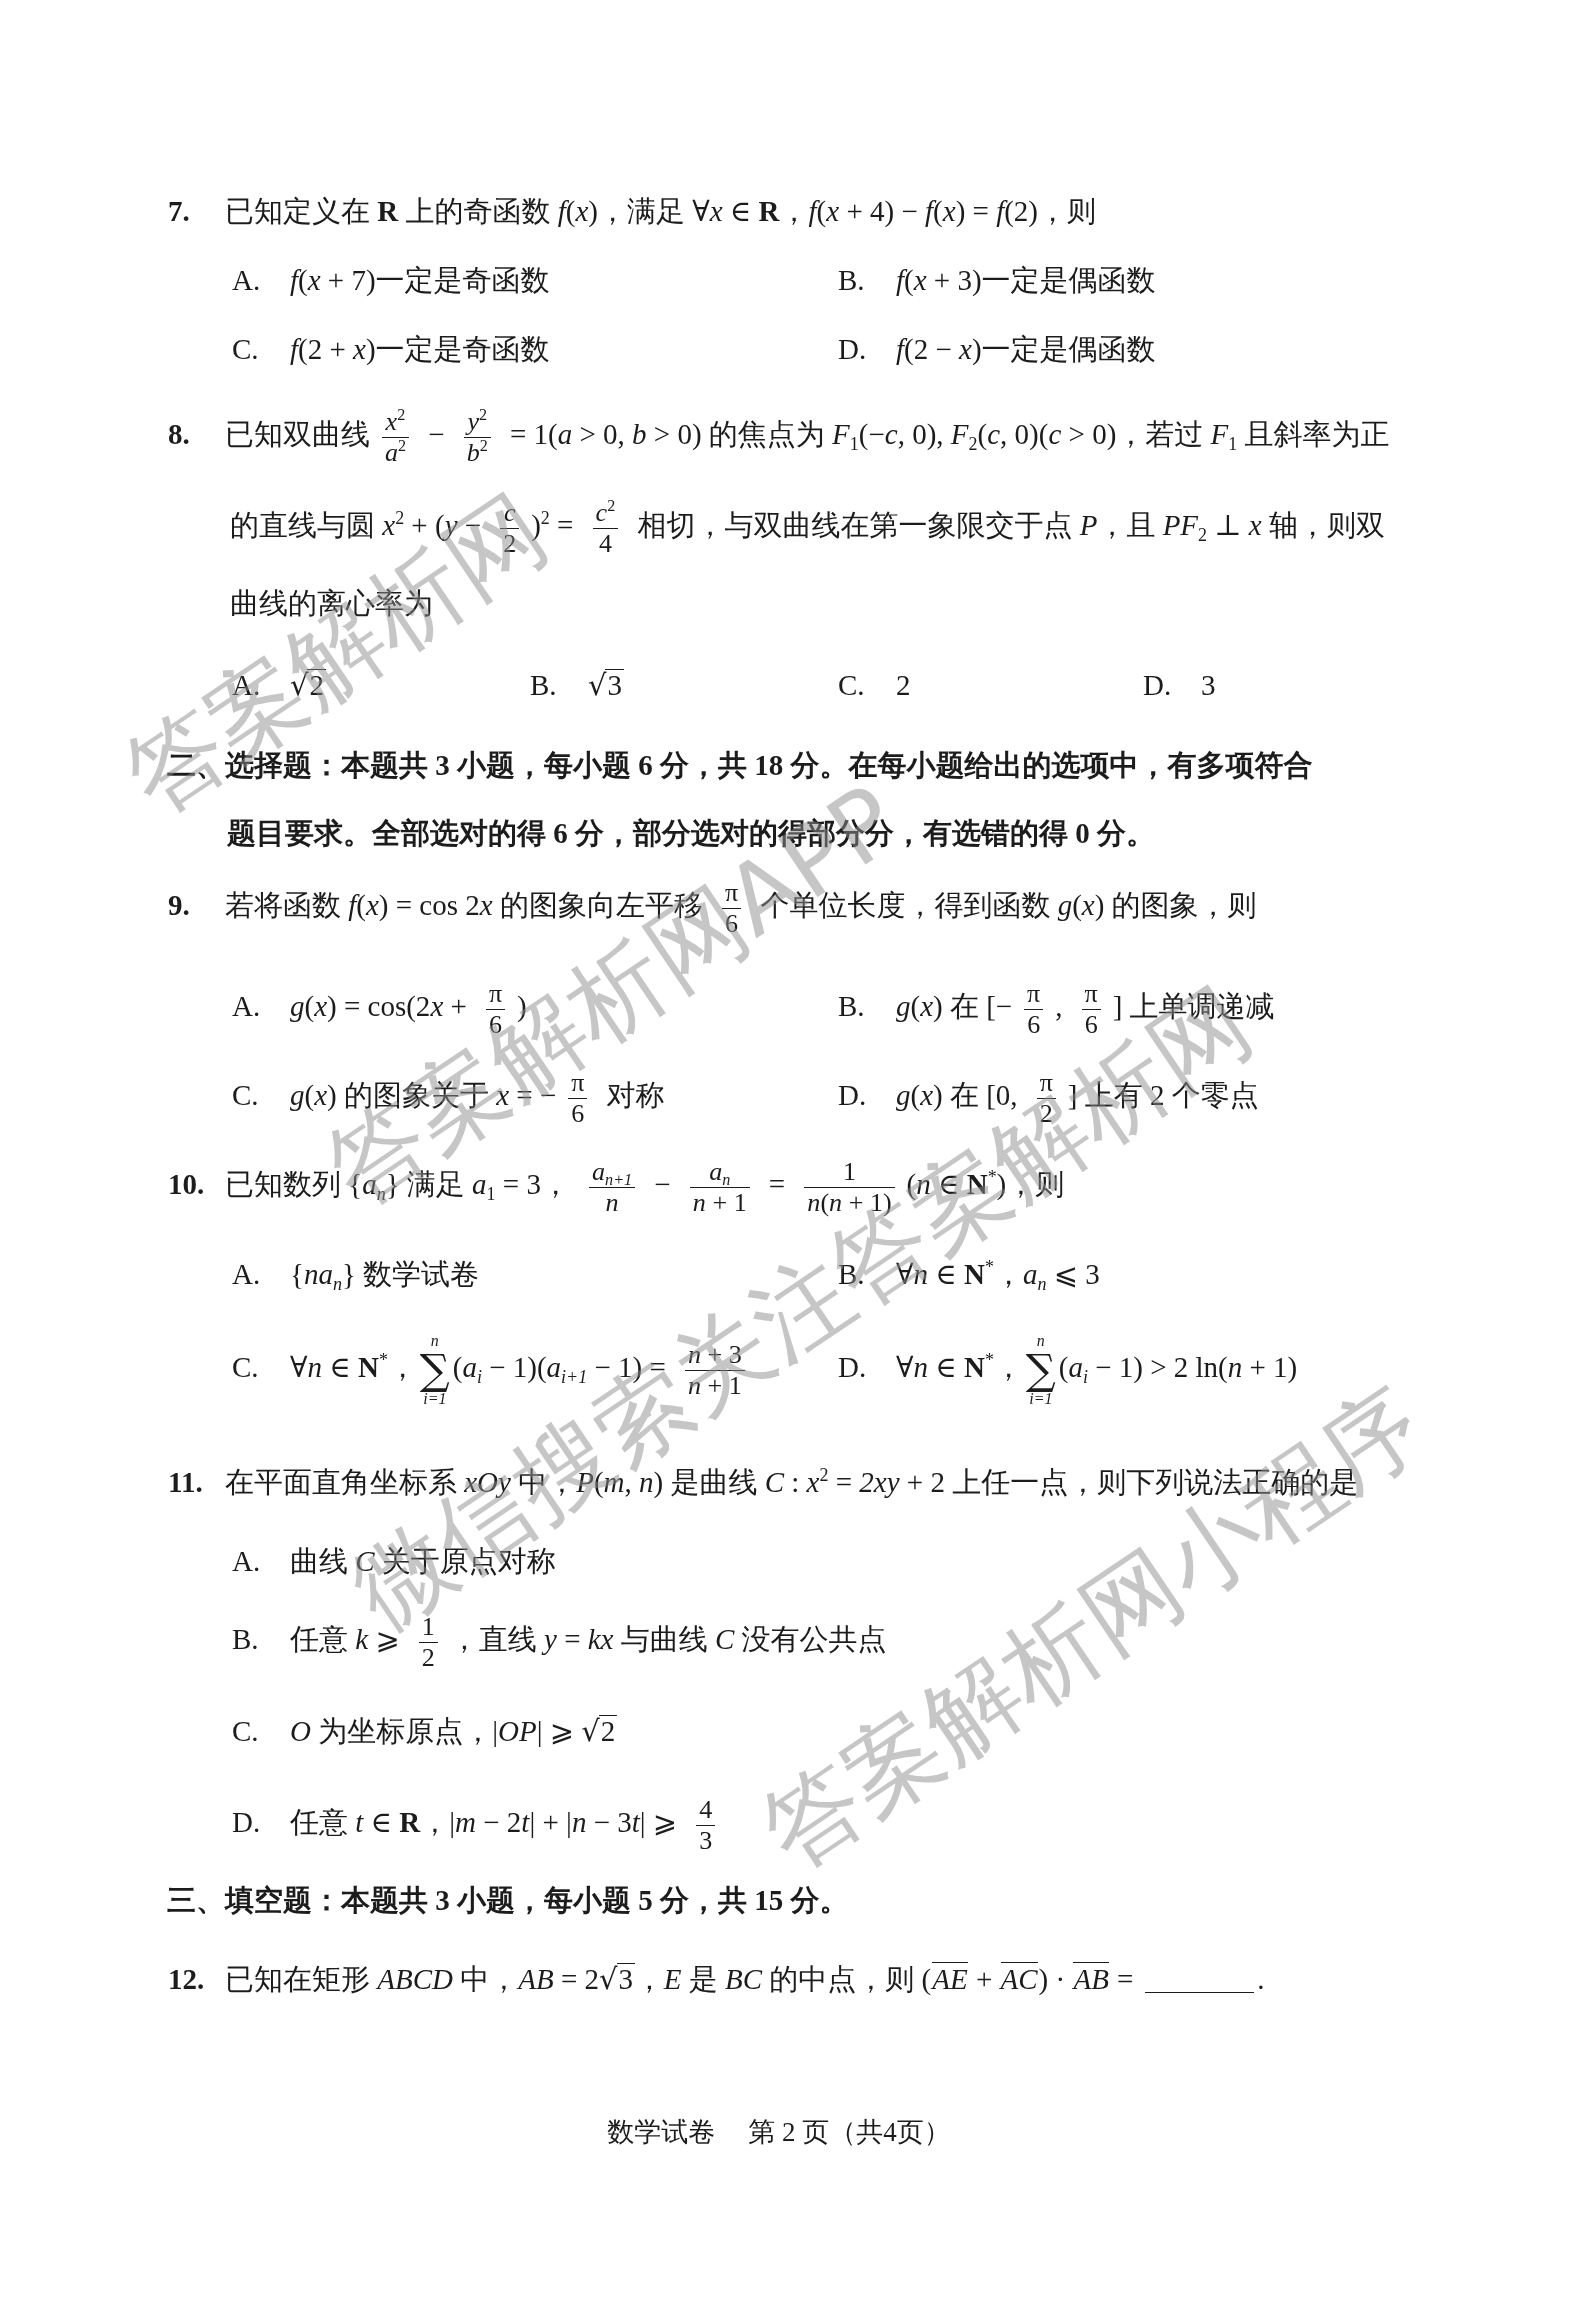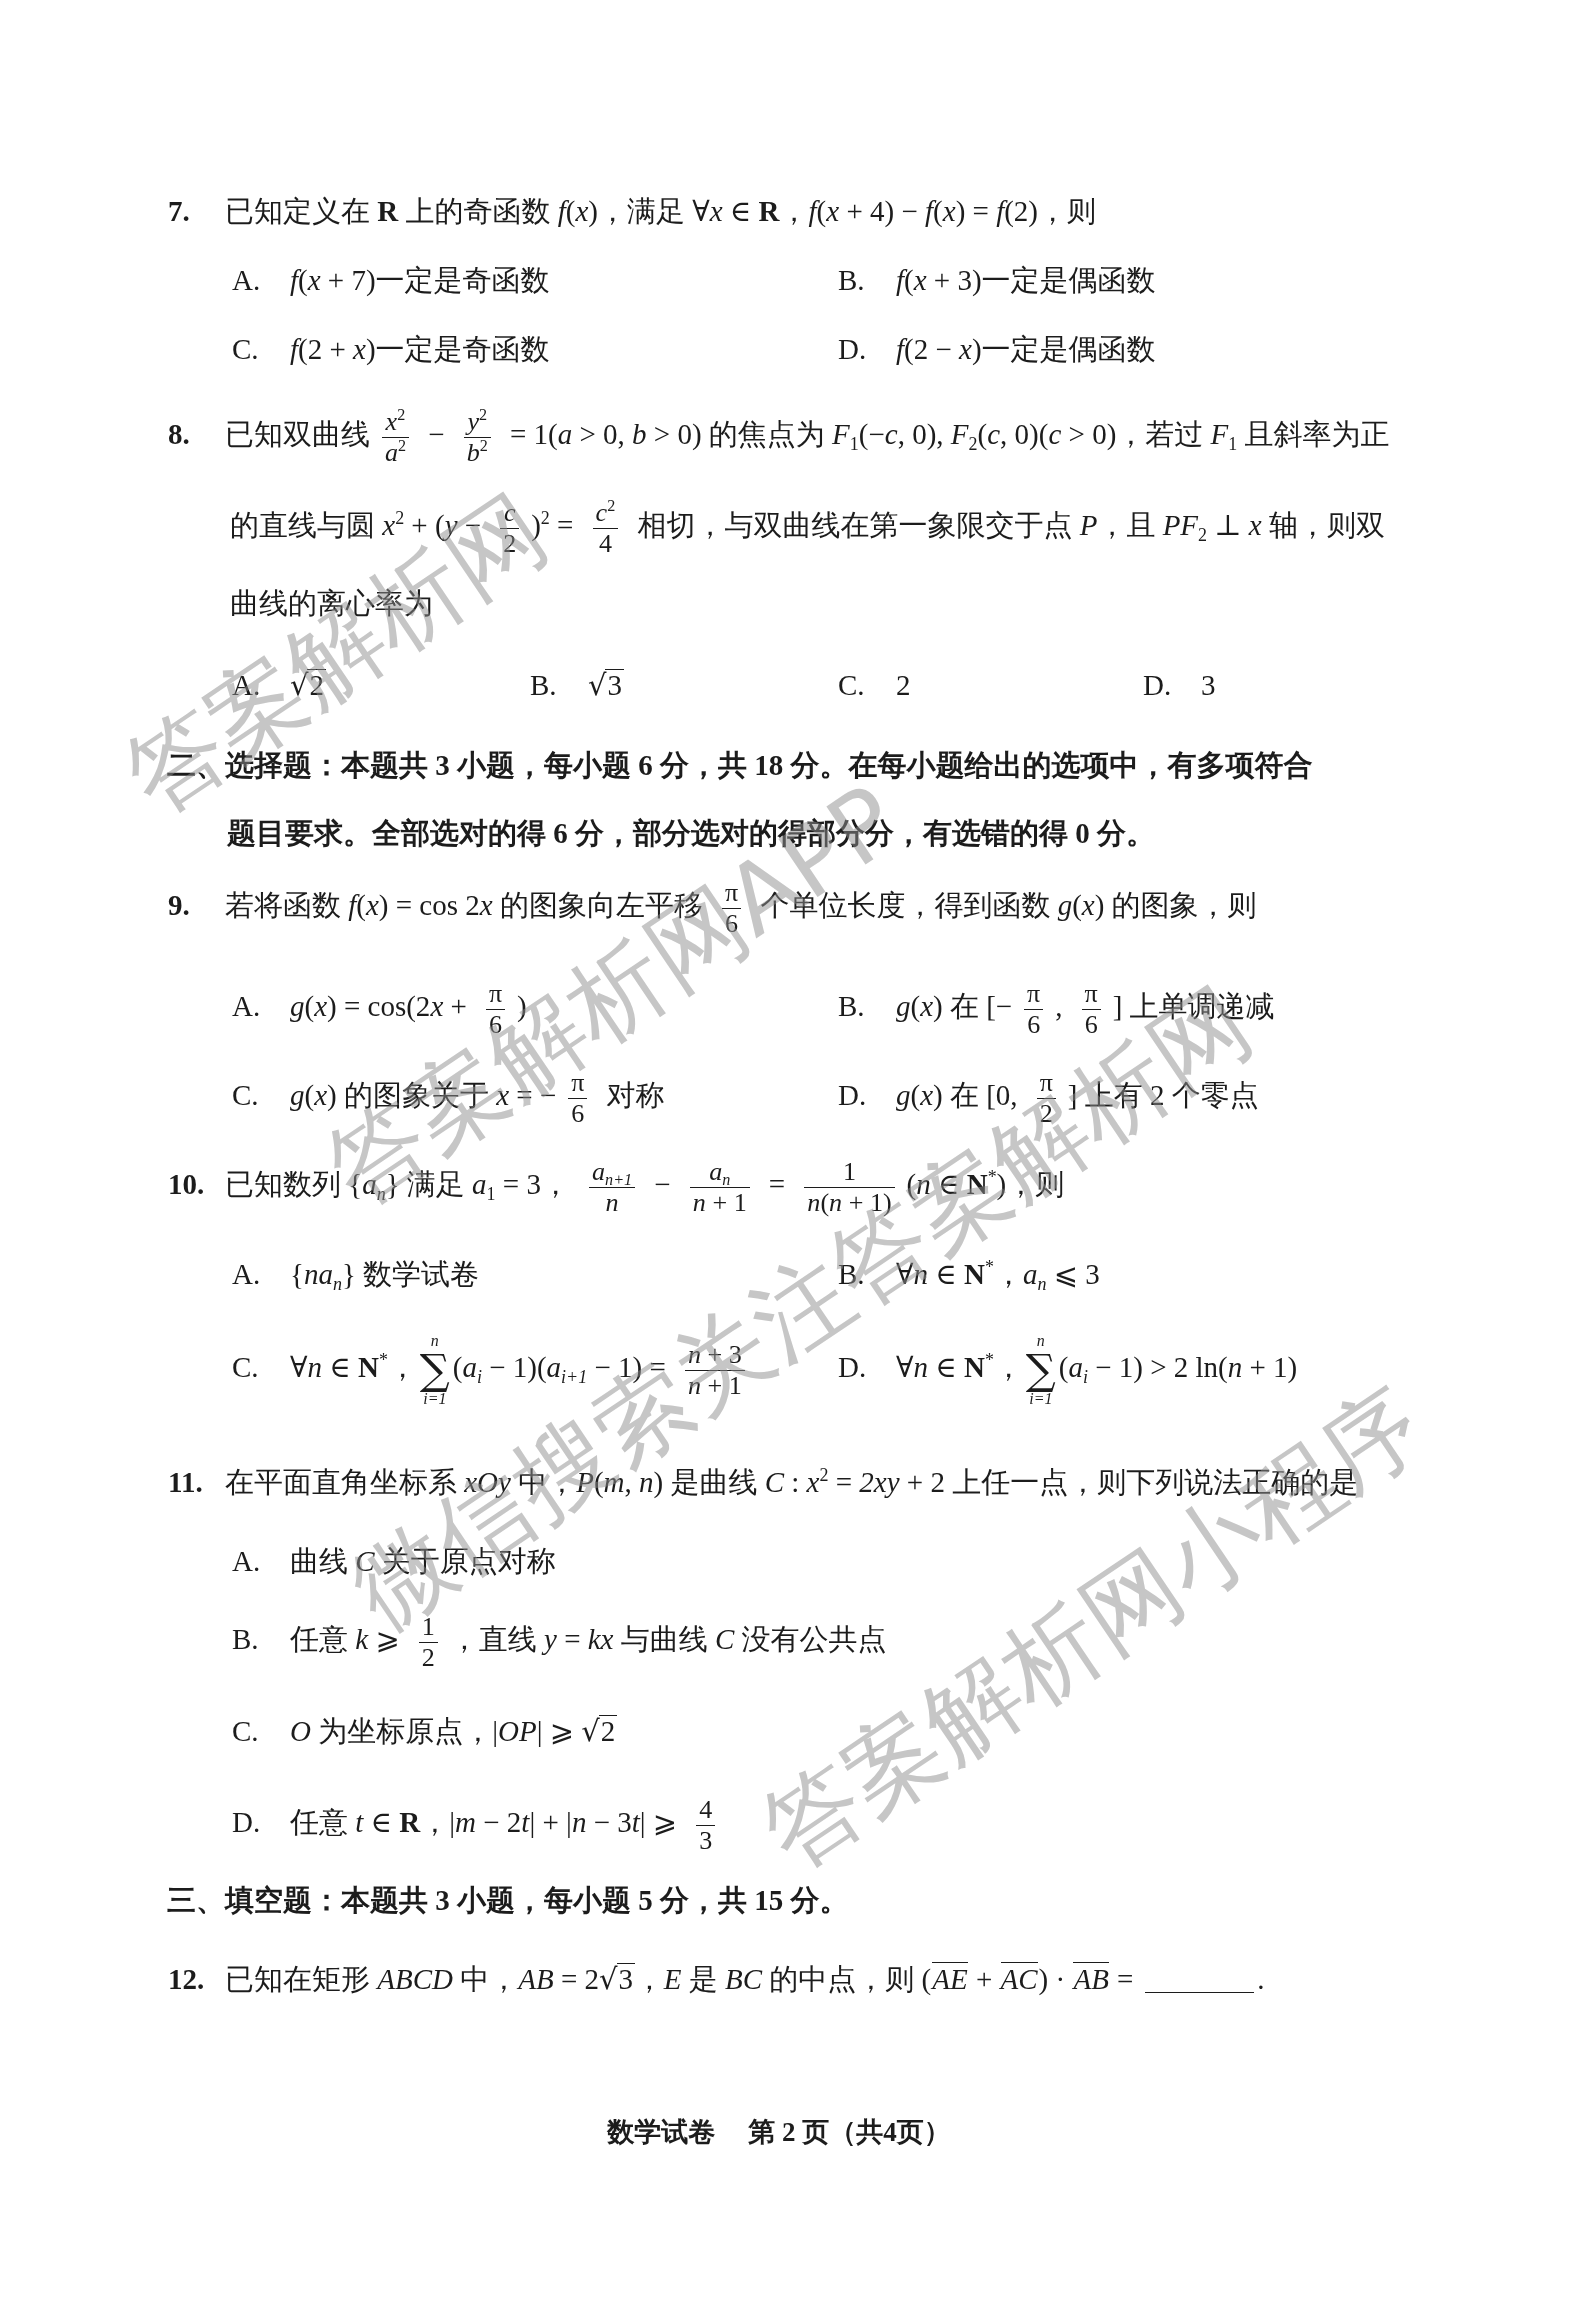--- a/index.html
+++ b/index.html
@@ -66,21 +66,21 @@
     margin: 8px 1px;
   }
   .blank {
     display: inline-block;
     width: 109px;
     height: 1px;
     border-bottom: 1.5px solid currentColor;
     vertical-align: -3.8px;
     margin: 0 3.8px;
   }
-  .footer { font-weight: bold; font-size: 27px; }
+  .footer { font-weight: normal; font-size: 27px; }
   .footer-gap { display: inline-block; width: 33px; }
 
   
   .wm {
     position: absolute;
     height: 96px;
     line-height: 96px;
     font-size: 96px;
     font-family: "DejaVu Sans", "Liberation Sans", sans-serif;
     font-weight: normal;

